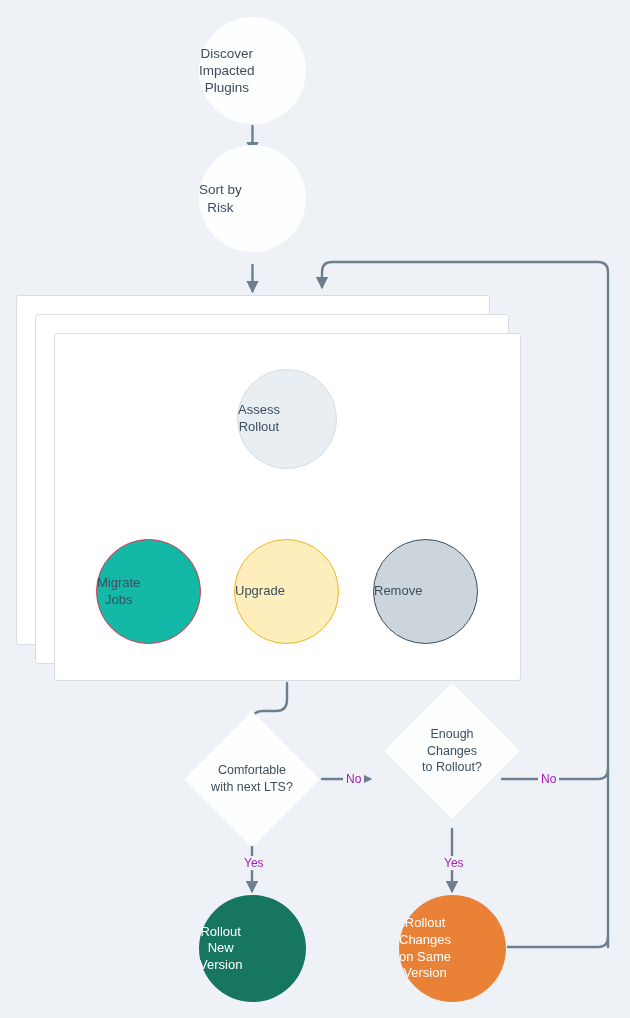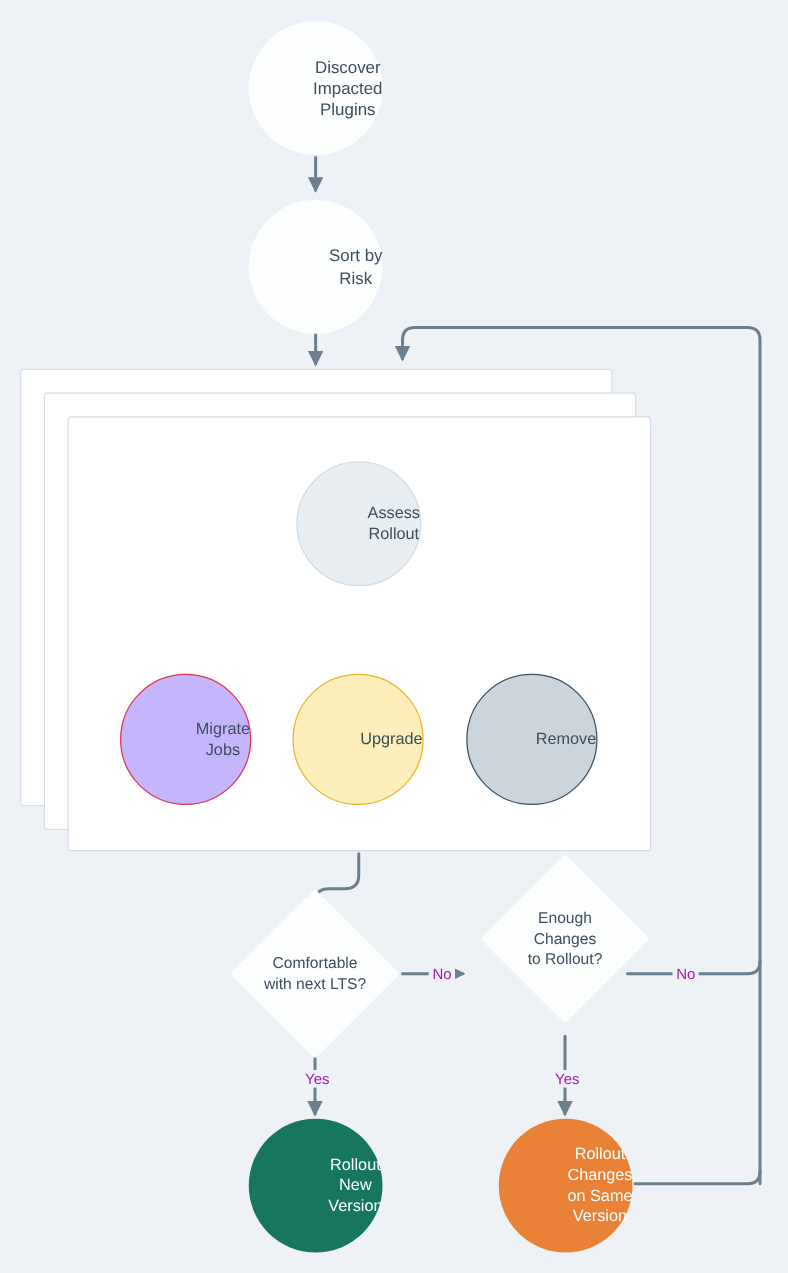--- a/index.html
+++ b/index.html
@@ -38,46 +38,46 @@
   .card-back  { left: 16px; top: 295px; width: 474px; height: 350px; }
   .card-mid   { left: 35px; top: 314px; width: 474px; height: 350px; }
   .card-front { left: 54px; top: 333px; width: 467px; height: 348px; }
 
   
   .node {
     position: absolute;
     box-sizing: border-box;
     display: flex;
     align-items: center;
-    justify-content: flex-end;
+    justify-content: flex-start;
     text-align: center;
     line-height: 1.28;
     color: #3c4e5e;
   }
   .circle { border-radius: 50%; }
 
   .n-discover {
     left: 199px; top: 17px; width: 107px; height: 107px;
     background: #fdfefe;
     font-size: 13.5px;
   }
   .n-sort {
-    left: 199px; top: 160px; width: 107px; height: 107px;
+    left: 199px; top: 145px; width: 107px; height: 107px;
     background: #fdfefe;
     font-size: 13.5px;
   }
   .n-assess {
     left: 237px; top: 369px; width: 100px; height: 100px;
     background: #e8eef2;
     border: 1px solid #d3dde4;
     font-size: 13px;
   }
   .n-migrate {
     left: 96px; top: 539px; width: 105px; height: 105px;
-    background: #c4b5fd;
+    background: #14b8a6;
     border: 1.6px solid #e0344c;
     font-size: 13px;
   }
   .n-upgrade {
     left: 234px; top: 539px; width: 105px; height: 105px;
     background: #fdeebb;
     border: 1.6px solid #f0b323;
     font-size: 13px;
   }
   .n-remove {

